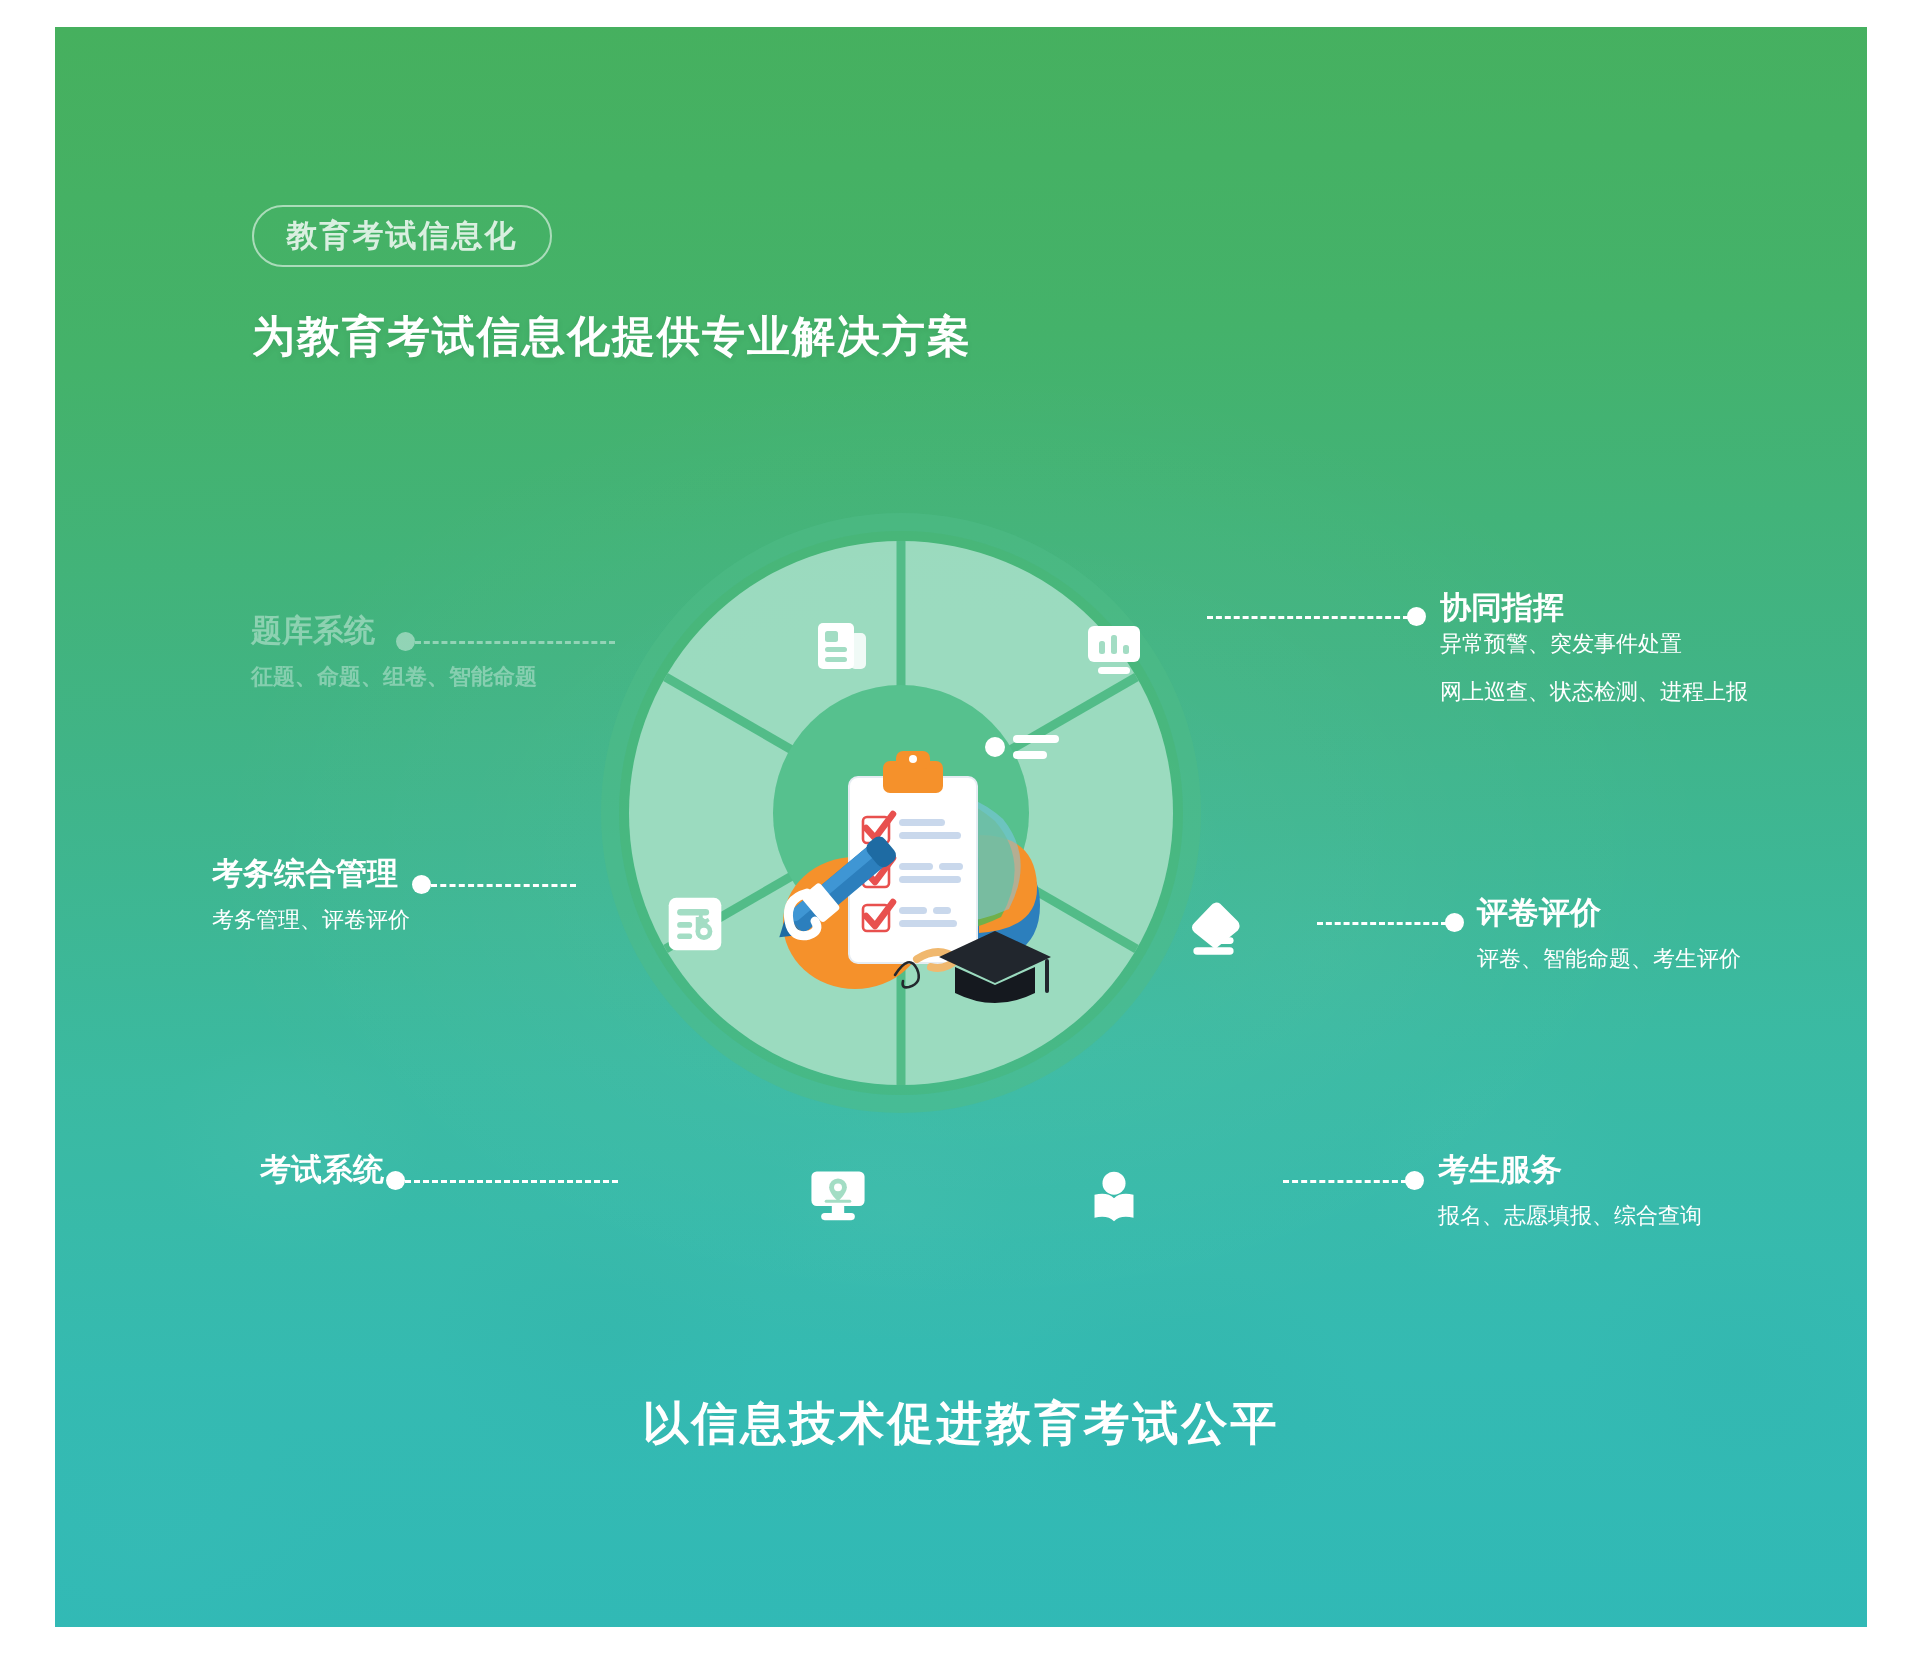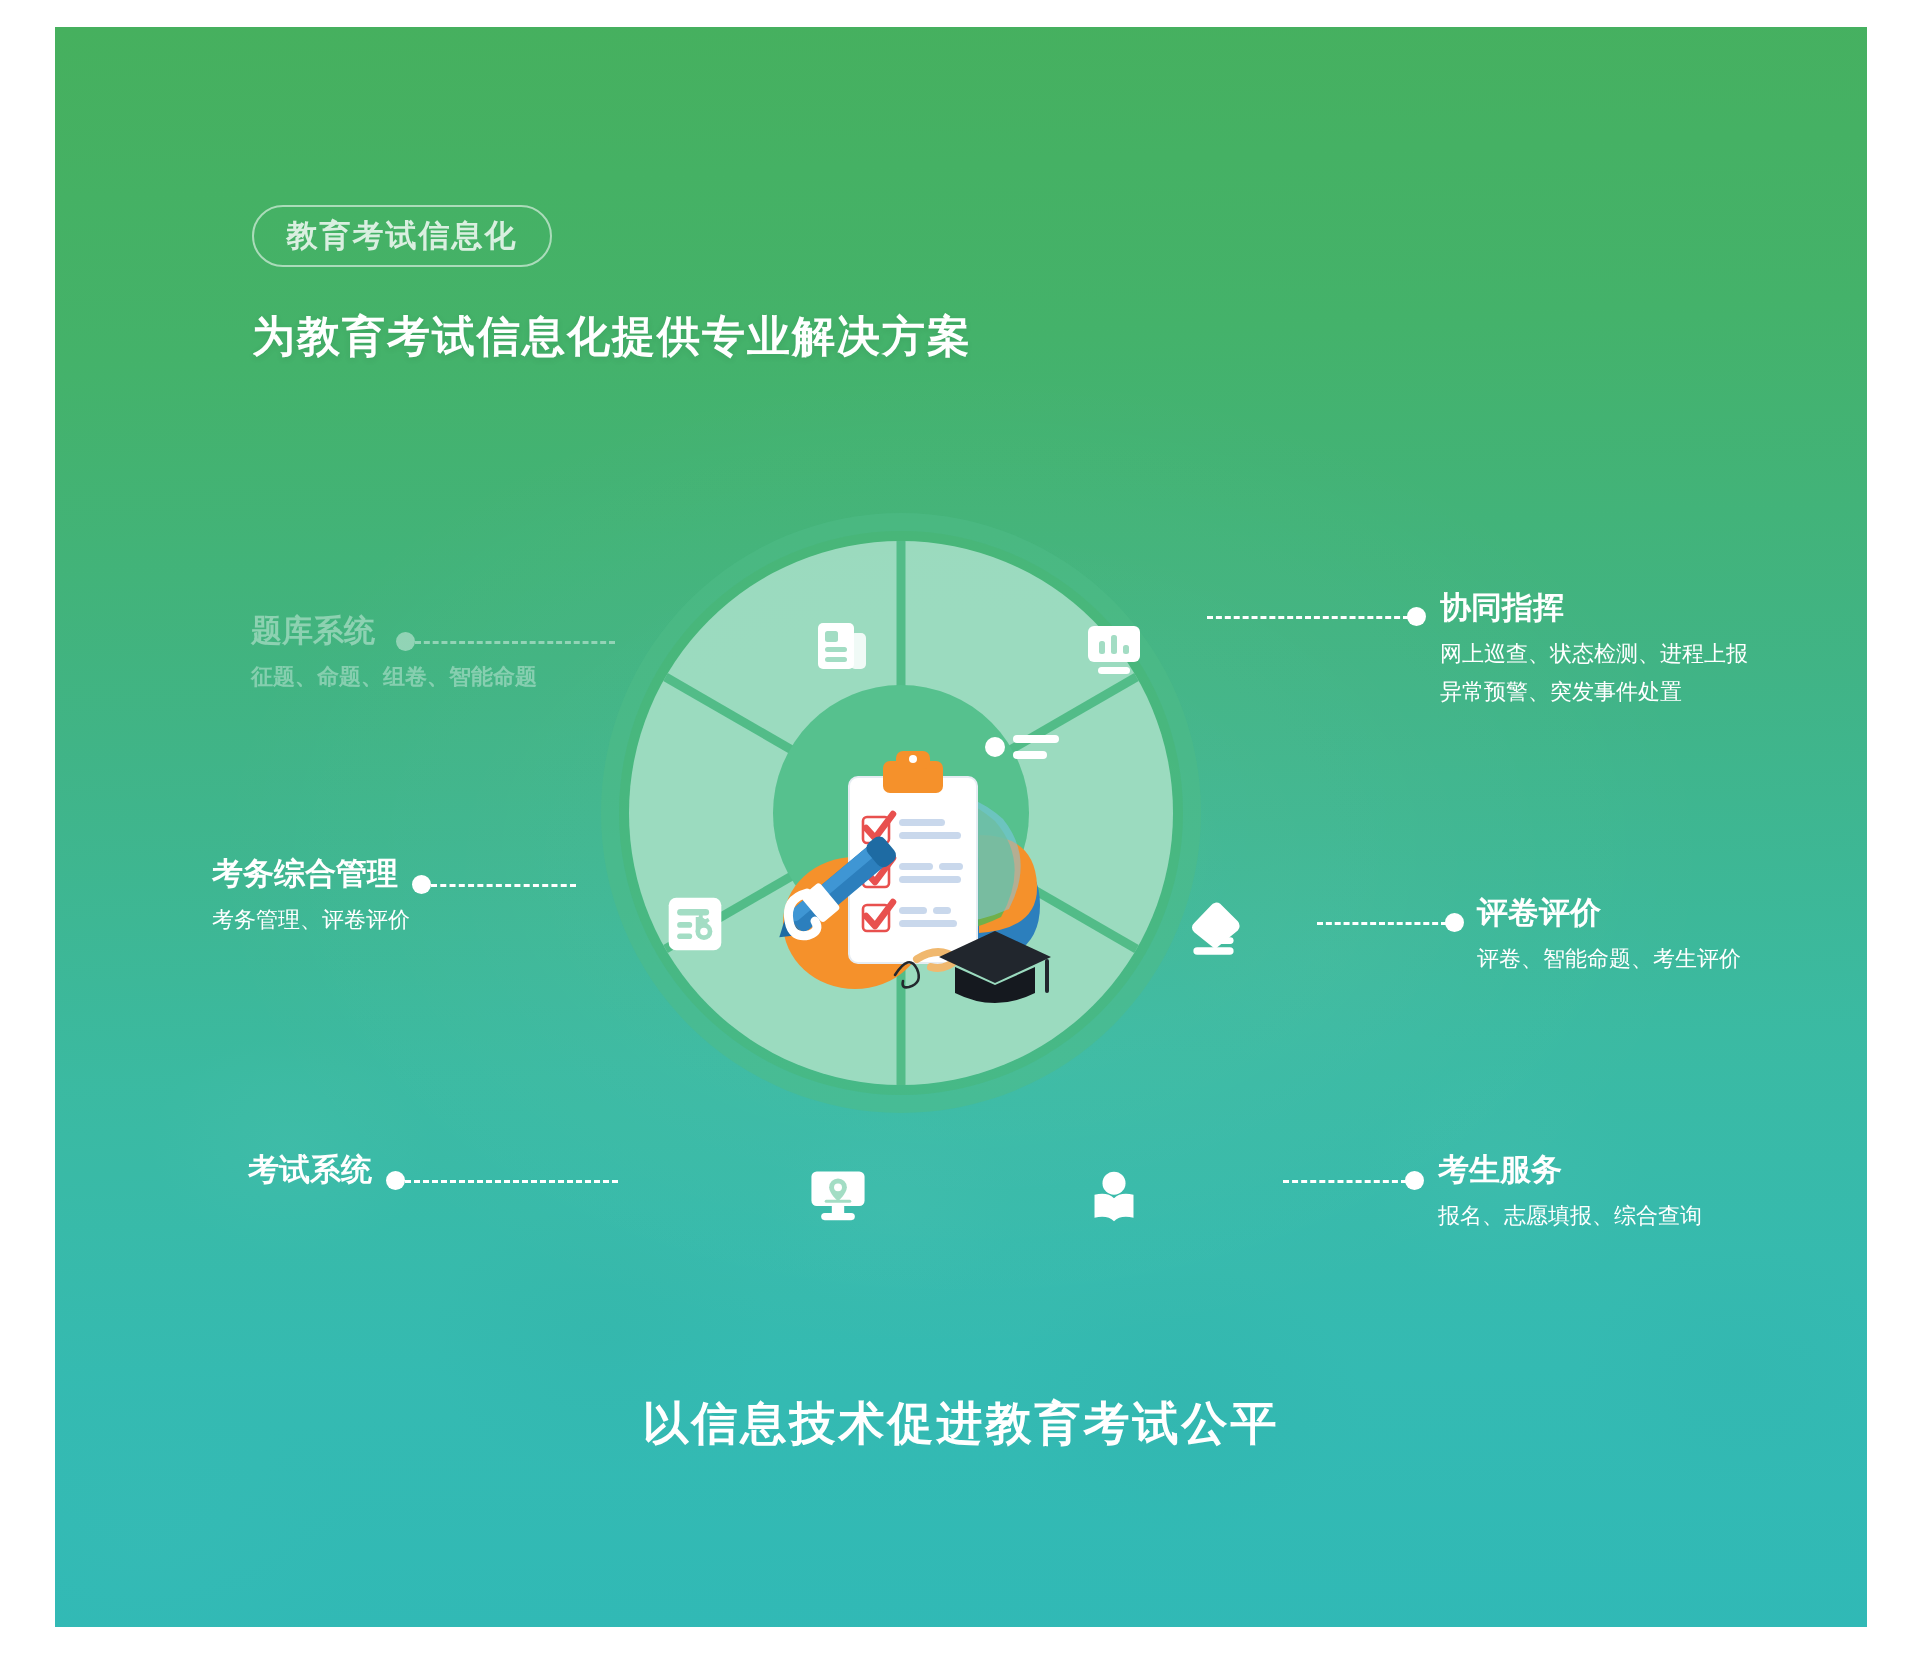--- a/index.html
+++ b/index.html
@@ -294,30 +294,30 @@
     <div class="dot dim" style="left:341px;top:605px;"></div>
     <div class="dline dim" style="left:360px;top:614px;width:200px;"></div>
 
     <div class="callout" style="left:157px;top:831px;width:430px;">
       <div class="co-title">考务综合管理</div>
       <div class="co-sub">考务管理、评卷评价</div>
     </div>
     <div class="dot" style="left:357px;top:848px;"></div>
     <div class="dline" style="left:376px;top:857px;width:145px;"></div>
 
-    <div class="callout" style="left:193px;top:1127px;width:470px;">
+    <div class="callout" style="left:205px;top:1127px;width:470px;">
       <div class="co-title">考试系统</div>
     </div>
     <div class="dot" style="left:331px;top:1144px;"></div>
     <div class="dline" style="left:350px;top:1153px;width:213px;"></div>
 
     <div class="callout" style="left:1385px;top:565px;width:420px;">
       <div class="co-title">协同指挥</div>
+      <div class="co-sub" style="margin-top:4px;">异常预警、突发事件处置</div>
       <div class="co-sub">网上巡查、状态检测、进程上报</div>
-      <div class="co-sub" style="margin-top:4px;">异常预警、突发事件处置</div>
     </div>
     <div class="dot" style="left:1352px;top:580px;"></div>
     <div class="dline" style="left:1152px;top:589px;width:202px;"></div>
 
     <div class="callout" style="left:1422px;top:870px;width:420px;">
       <div class="co-title">评卷评价</div>
       <div class="co-sub">评卷、智能命题、考生评价</div>
     </div>
     <div class="dot" style="left:1390px;top:886px;"></div>
     <div class="dline" style="left:1262px;top:895px;width:130px;"></div>

